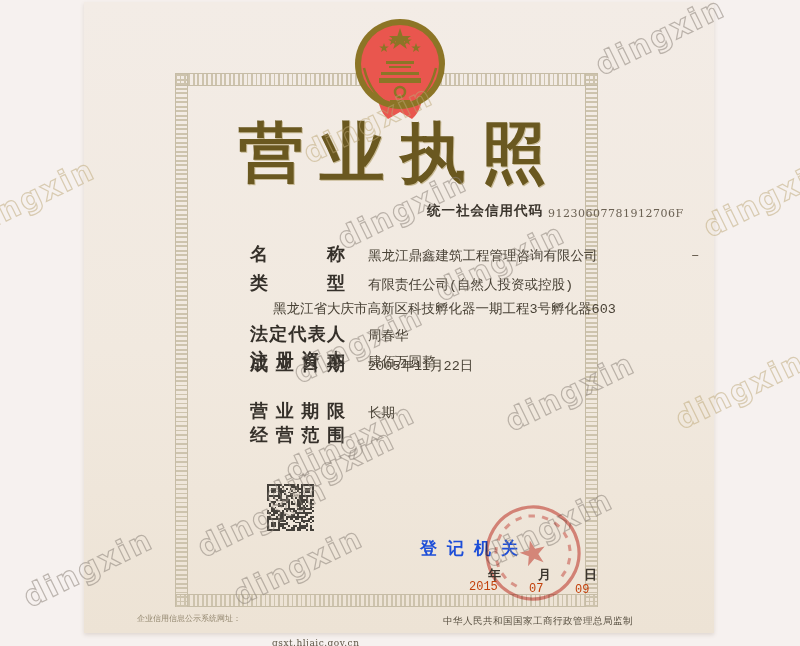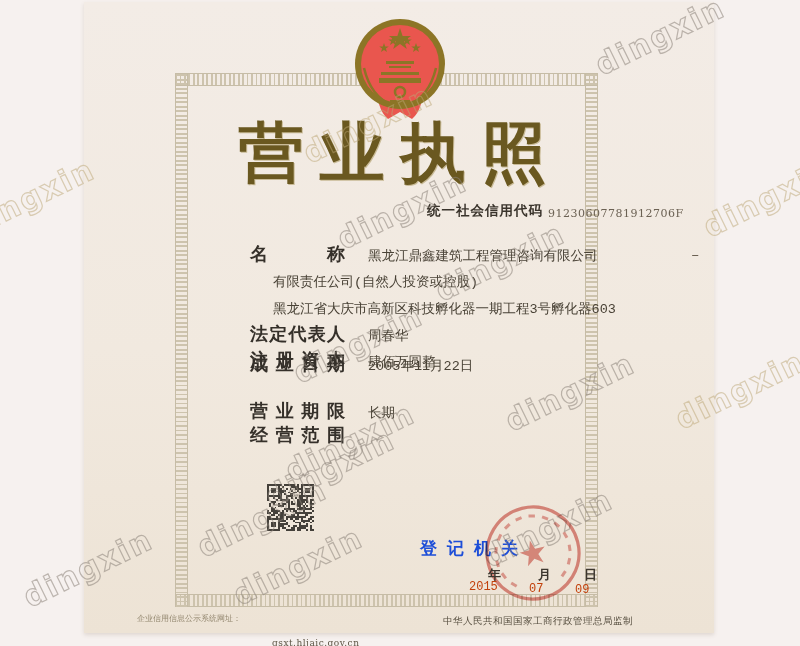--- a/index.html
+++ b/index.html
@@ -132,20 +132,21 @@
     <span class="lab">统一社会信用代码</span>
     <span class="val">91230607781912706F</span>
   </div>
 
   <div id="fields">
       <div class="frow" style="top: 243px;">
         <span class="flabel">名称</span>
         <span class="fvalue" style="position: relative;">黑龙江鼎鑫建筑工程管理咨询有限公司<span class="fdash">–</span></span>
       </div>
       <div class="frow" style="top: 272px;">
+        <span class="flabel">类型</span>
         <span class="fvalue">有限责任公司(自然人投资或控股)</span>
       </div>
       <div class="frow" style="top: 299px;">
         <span class="fvalue">黑龙江省大庆市高新区科技孵化器一期工程3号孵化器603</span>
       </div>
       <div class="frow" style="top: 323px;">
         <span class="flabel">法定代表人</span>
         <span class="fvalue">周春华</span>
       </div>
       <div class="frow" style="top: 349px;">

